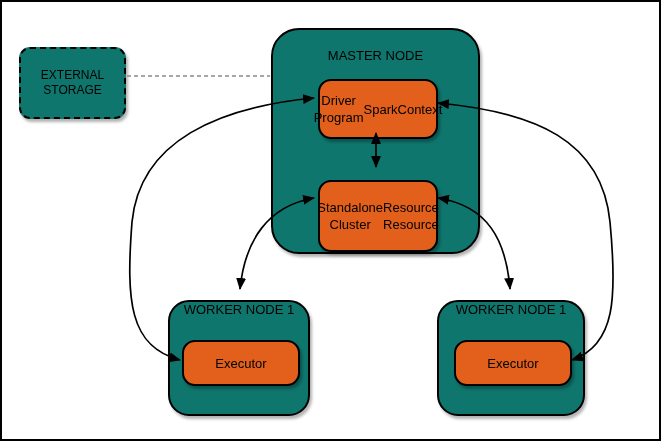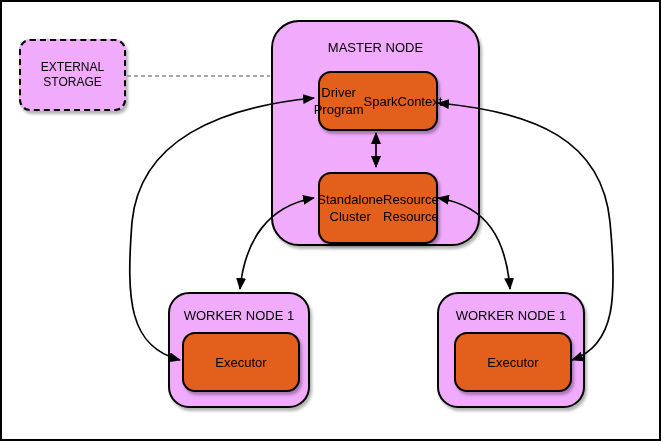--- a/index.html
+++ b/index.html
@@ -13,24 +13,25 @@
   .frame {
     position: absolute; inset: 0;
     border: 2px solid #000000;
     pointer-events: none;
     z-index: 20;
   }
   .canvas { position: absolute; inset: 0; background: #ffffff; }
 
   .node {
     position: absolute;
-    background: #f0abfc;
+    background: #0f766e;
     border: 2px solid #000000;
     color: #000000;
     box-shadow: 2px 3px 3px rgba(0,0,0,0.30);
+    margin-top: 8px;
   }
   .storage {
     left: 19px; top: 39px; width: 107px; height: 72px;
     border-radius: 11px;
     border-style: dashed;
     border-width: 2px;
     display: flex; flex-direction: column;
     align-items: center; justify-content: center;
     font-size: 12px; line-height: 15px;
     text-align: left;
@@ -56,23 +57,23 @@
     font-size: 13px; line-height: 17px;
     text-align: center;
     box-shadow: 2px 3px 3px rgba(0,0,0,0.30);
   }
   .driver { left: 45px; top: 49px; width: 120px; height: 60px; }
   .rm     { left: 45px; top: 150px; width: 120px; height: 72px; }
 
   .worker { border-radius: 21px; }
   .worker-left  { left: 168px; top: 292px; width: 142px; height: 116px; }
   .worker-right { left: 437px; top: 292px; width: 148px; height: 116px; }
-  .worker .node-title { padding-top: 14px; }
+  .worker .node-title { }
   .executor {
-    width: 118px; height: 60px;
+    width: 118px; height: 46px;
     top: 38px;
   }
   .worker-left  .executor { left: 12px; }
   .worker-right .executor { left: 15px; }
 
   svg.edges {
     position: absolute; inset: 0;
     z-index: 10;
     pointer-events: none;
   }

